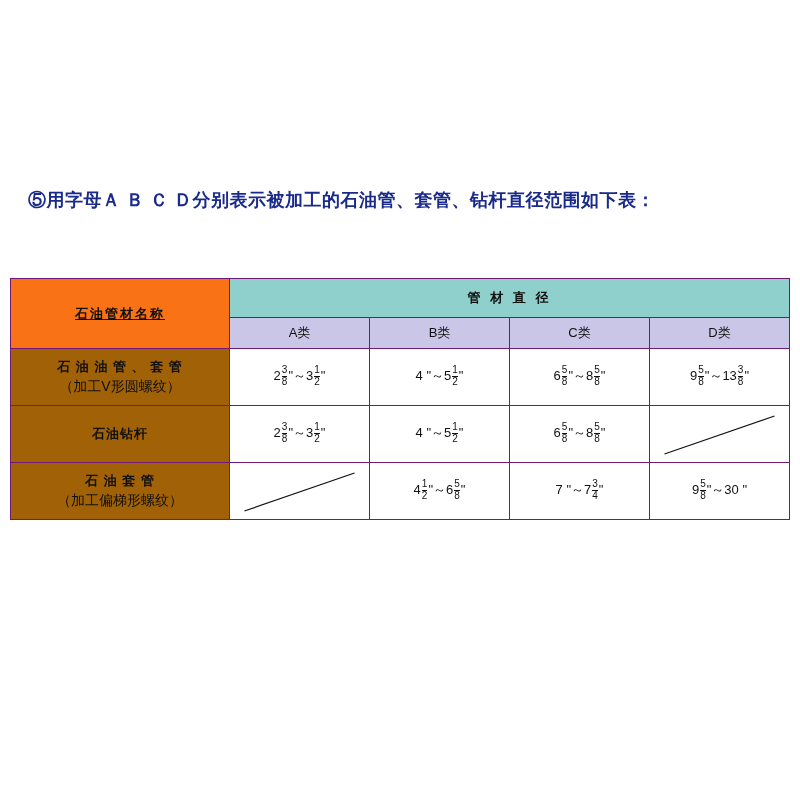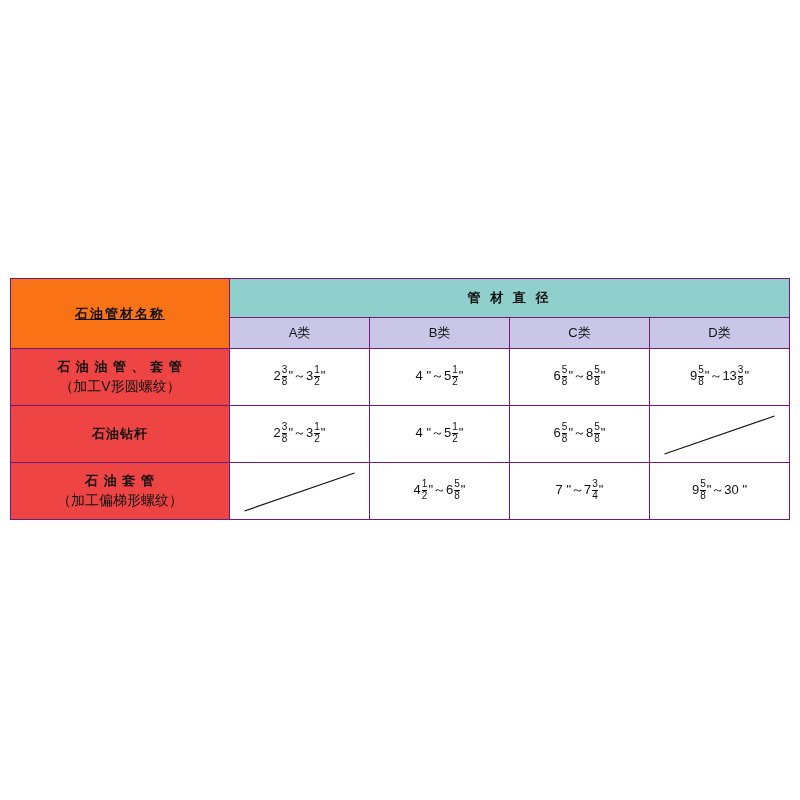--- a/index.html
+++ b/index.html
@@ -55,21 +55,21 @@
     letter-spacing: 3px;
     height: 34px;
   }
   .hdr-class {
     background: #c9c6e8;
     font-weight: normal;
     height: 26px;
     font-size: 12px;
   }
   .rowlabel {
-    background: #ef4444;
+    background: #a16207;
     font-weight: bold;
     letter-spacing: 1px;
     line-height: 1.5;
   }
   .rowlabel .sub {
     font-size: 14px;
     font-weight: normal;
     letter-spacing: 0px;
   }
   .cell {
@@ -99,20 +99,21 @@
     display: block;
     width: 100%;
     height: 100%;
   }
 </style>
 </head>
 <body>
 
 <div id="page">
 
+  <div class="caption">⑤用字母Ａ Ｂ Ｃ Ｄ分别表示被加工的石油管、套管、钻杆直径范围如下表：</div>
 
   <table class="spec">
     <tbody>
       <tr>
         <td class="hdr-name" rowspan="2">石油管材名称</td>
         <td class="hdr-diam" colspan="4">管 材 直 径</td>
       </tr>
       <tr>
         <td class="hdr-class">A类</td>
         <td class="hdr-class">B类</td>

